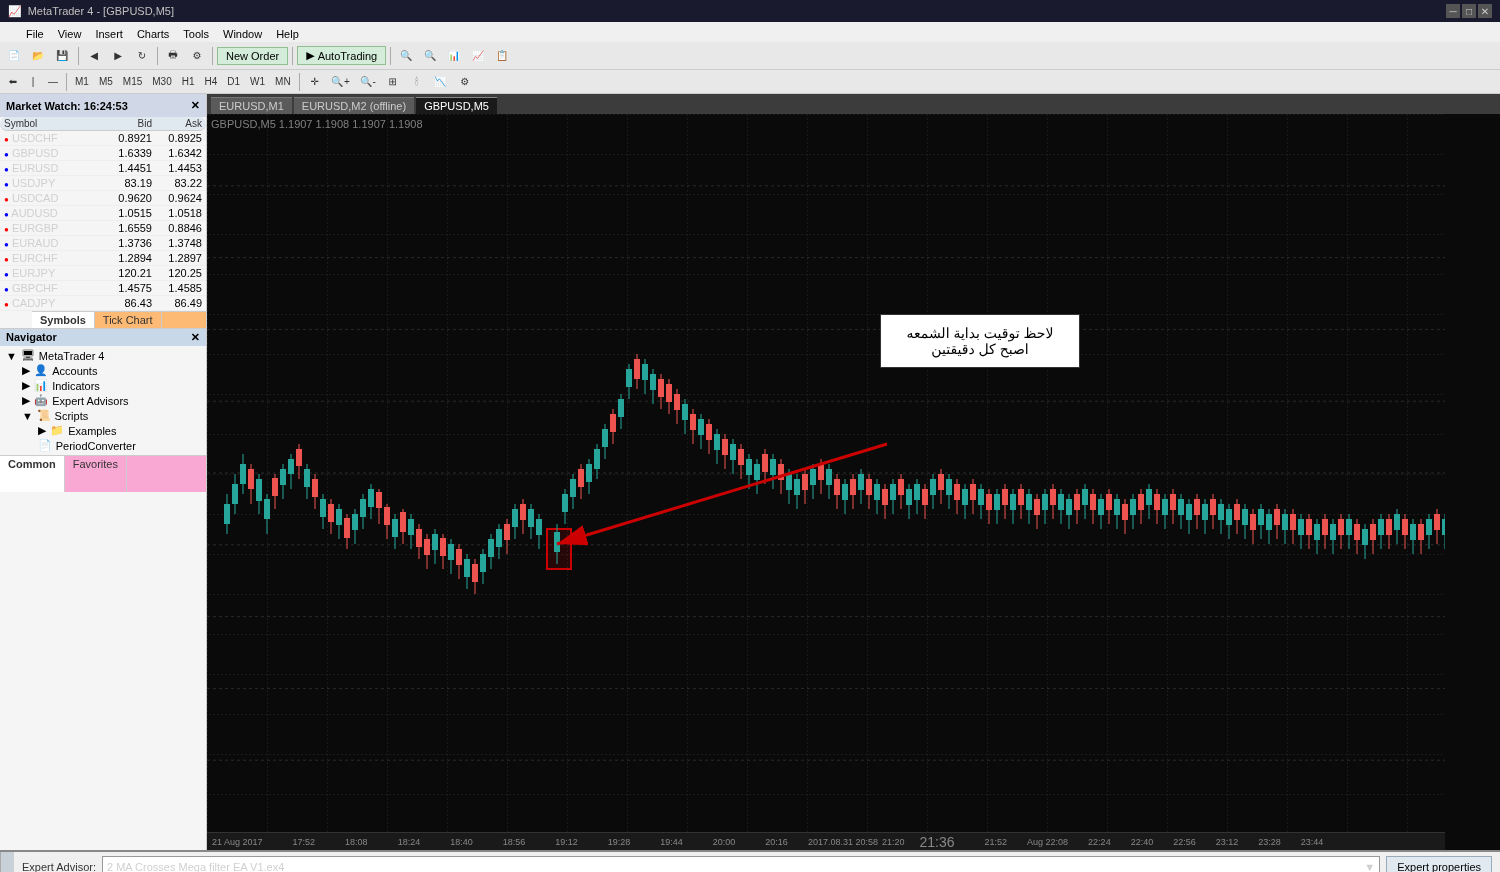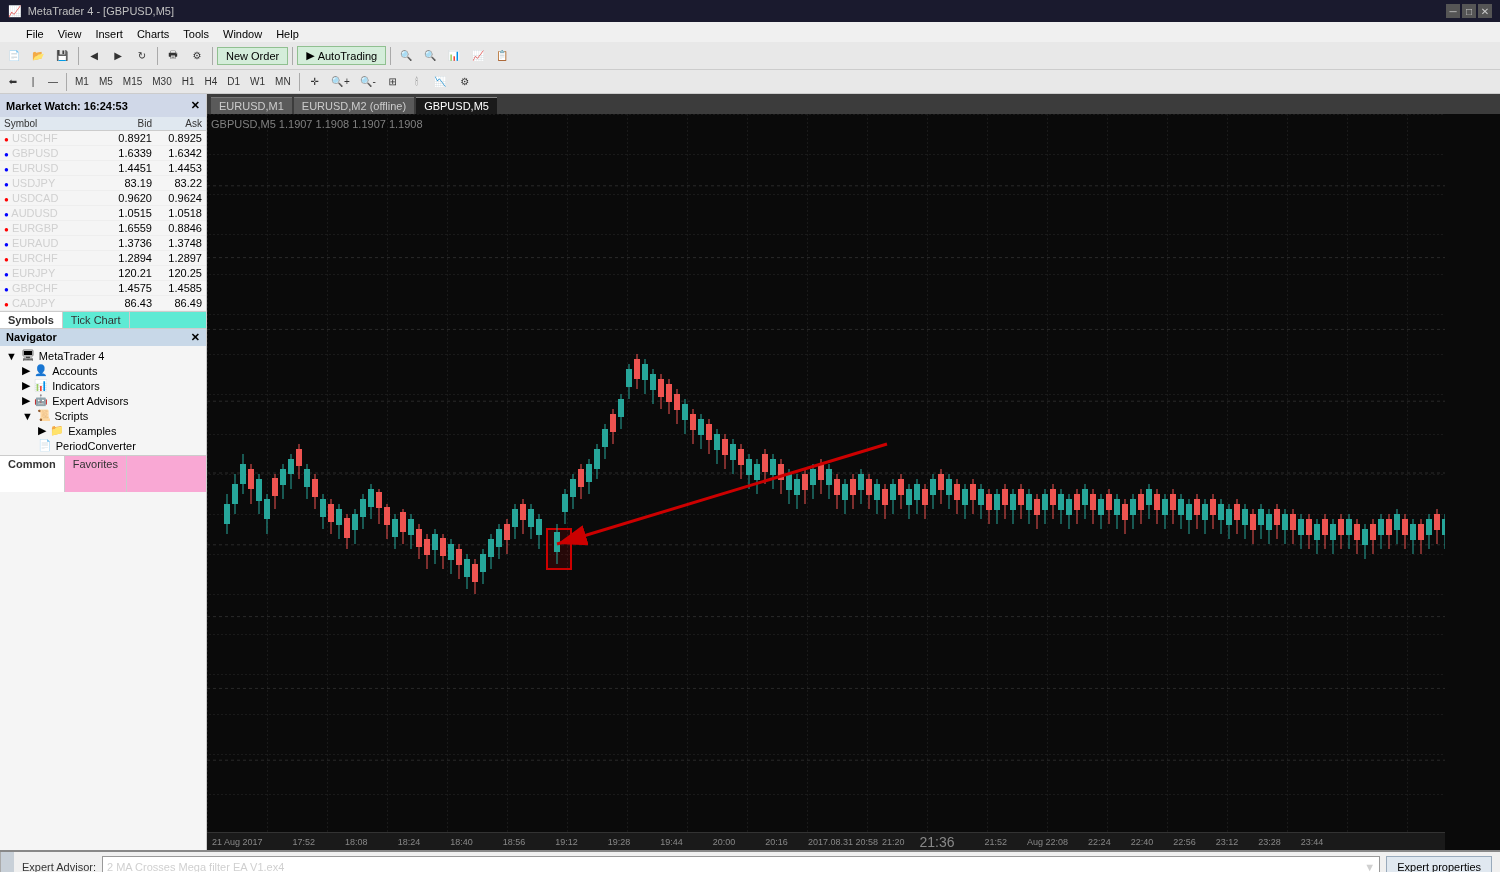--- a/index.html
+++ b/index.html
@@ -28,29 +28,29 @@
     
     
     .main-layout { display: flex; height: calc(872px - 22px - 20px - 28px - 24px - 22px); }
     
     
     .left-panel { width: 207px; background: #f5f5f5; border-right: 1px solid #ccc; display: flex; flex-direction: column; flex-shrink: 0; }
     
     
     .market-watch { background: #f5f5f5; flex: 0 0 auto; }
     .panel-header { background: #d0d8e8; padding: 5px 6px; font-size: 11px; font-weight: bold; color: #000; display: flex; justify-content: space-between; align-items: center; }
-    .market-watch-header { display: grid; grid-template-columns: 1fr 50px 50px; background: #e0e8f0; padding: 1px 4px; font-size: 10px; color: #333; border-bottom: 1px solid #ccc; }
+    .market-watch-header { display: grid; grid-template-columns: 1fr 50px 50px; background: #e0e8f0; padding: 1px 4px; font-size: 10px; color: #333; border-bottom: 1px solid #ccc; border-radius: 7px; }
     .market-row { display: grid; grid-template-columns: 1fr 50px 50px; padding: 1px 4px; border-bottom: 1px solid #eee; font-size: 11px; }
     .market-row .bid { color: #000; text-align: right; }
     .market-row .ask { color: #000; text-align: right; }
     .dot-red { color: red; font-size: 8px; }
     .dot-blue { color: blue; font-size: 8px; }
     
     
-    .tab-bar { display: flex; background: #5eead4; border-top: 1px solid #ccc; }
+    .tab-bar { display: flex; background: #fdba74; border-top: 1px solid #ccc; margin-left: 32px; }
     .tab { padding: 2px 8px; font-size: 11px; cursor: pointer; border-right: 1px solid #ccc; color: #333; }
     .tab.active { background: #ffffff; font-weight: bold; }
     
     
     .navigator { flex: 1; background: #f5f5f5; border-top: 1px solid #ccc; overflow: auto; }
     .navigator-header { background: #c8d8e8; padding: 2px 6px; font-size: 11px; font-weight: bold; color: #000; display: flex; justify-content: space-between; }
     .nav-tree { padding: 2px; }
     .nav-item { display: flex; align-items: center; gap: 4px; padding: 1px 4px; cursor: pointer; font-size: 11px; color: #000; }
     .nav-child { margin-left: 16px; }
     
@@ -794,20 +794,24 @@
         <span style="font-size:9px; color:#888; margin-left:30px;">21:52</span>
         <span style="font-size:9px; color:#888; margin-left:20px;">Aug 22:08</span>
         <span style="font-size:9px; color:#888; margin-left:20px;">22:24</span>
         <span style="font-size:9px; color:#888; margin-left:20px;">22:40</span>
         <span style="font-size:9px; color:#888; margin-left:20px;">22:56</span>
         <span style="font-size:9px; color:#888; margin-left:20px;">23:12</span>
         <span style="font-size:9px; color:#888; margin-left:20px;">23:28</span>
         <span style="font-size:9px; color:#888; margin-left:20px;">23:44</span>
       </div>
 
+      <div style="position:absolute; background:white; border:1px solid #333; padding:10px 14px; text-align:center; font-size:14px; color:#000; z-index:20; right:420px; top:200px; width:200px; direction:rtl;">
+        <div>لاحظ توقيت بداية الشمعه</div>
+        <div>اصبح كل دقيقتين</div>
+      </div>
 
     </div>
   </div>
 
 </div>
 
 <div style="height:250px; background:#f0f0f0; border-top:2px solid #888; display:flex; flex-direction:column;">
 
   <div style="display:flex; flex:1; overflow:hidden;">
 

